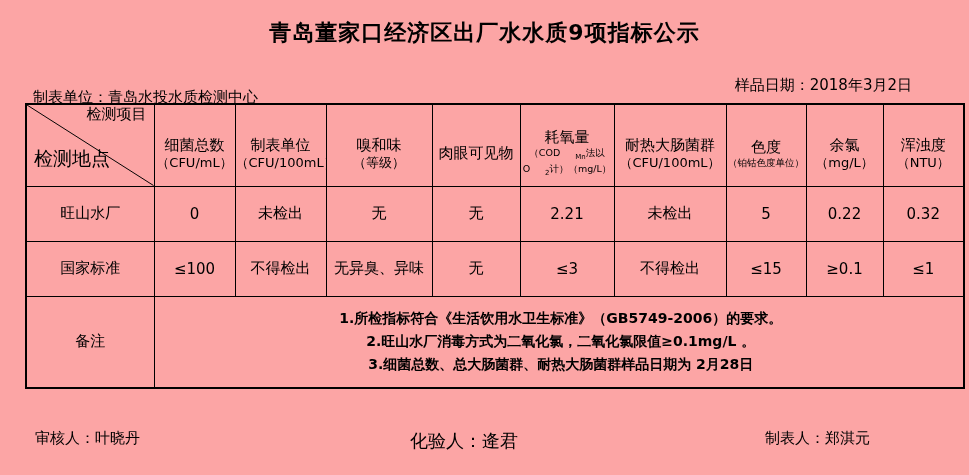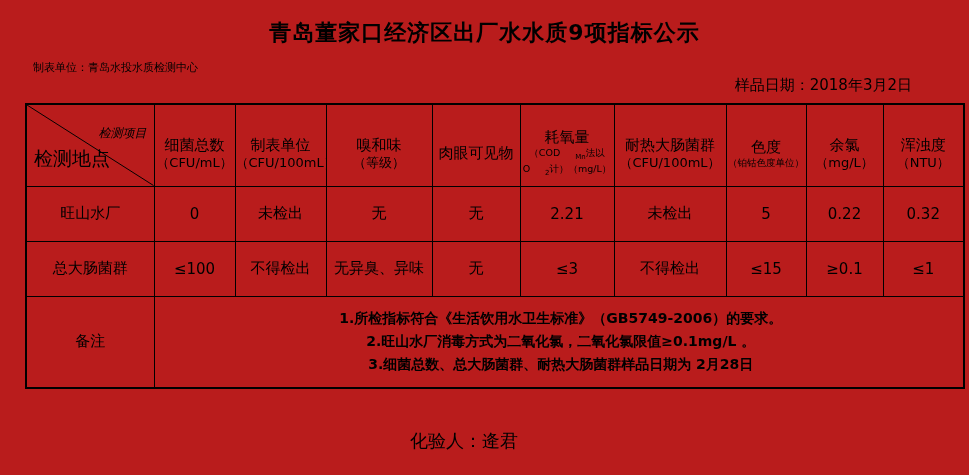--- a/index.html
+++ b/index.html
@@ -2,38 +2,39 @@
 <html><head>
 <meta charset="utf-8">
 <style>
   * { margin: 0; padding: 0; box-sizing: border-box; }
   html, body { background: #fff; }
   body { font-family: "DejaVu Sans", "Liberation Sans", sans-serif; color: #000; }
   .page {
     position: relative;
     width: 969px;
     height: 475px;
-    background: #b91c1c;
+    background: #fca5a5;
     overflow: hidden;
   }
   .title {
     position: absolute;
     top: 18px;
     left: 0;
     width: 100%;
     text-align: center;
     font-size: 22px;
     font-weight: bold;
     letter-spacing: 1px;
   }
   .meta-left {
     position: absolute;
-    top: 60px;
+    top: 88px;
     left: 33px;
-    font-size: 11px;
+    font-size: 15px;
+    text-decoration: underline;
   }
   .meta-right {
     position: absolute;
     top: 76px;
     right: 57px;
     font-size: 15px;
   }
   table.wq {
     position: absolute;
     left: 25px;
@@ -53,21 +54,21 @@
   }
   tr.r-head   { height: 82px; }
   tr.r-data   { height: 55px; padding-left: 47px; }
   tr.r-remark { height: 92px; }
   .h-name { font-size: 15px; line-height: 19px; margin-top: 16px; }
   .h-unit { font-size: 13px; line-height: 16px; }
   .h-unit.small { font-size: 9.5px; line-height: 12px; }
   .h-unit sub { font-size: 7px; padding-left: 15px; }
   th.corner { position: relative; padding: 0; }
   th.corner svg { position: absolute; left: 0; top: 0; width: 100%; height: 100%; display: block; }
-  .corner-tr { position: absolute; top: 20px; right: 7px; font-size: 12px; font-style: italic; }
+  .corner-tr { position: absolute; top: 0; right: 7px; font-size: 15px; }
   .corner-bl { position: absolute; bottom: 14px; left: 7px; font-size: 19px; }
   td.remarks-cell { text-align: left; padding-left: 4px; }
   .remark-line { font-size: 14px; line-height: 23px; white-space: nowrap; font-weight: bold; }
   .footer-reviewer { position: absolute; top: 429px; left: 35px;  font-size: 15px; }
   .footer-tester   { position: absolute; top: 429px; left: 410px; font-size: 18px; }
   .footer-preparer { position: absolute; top: 429px; left: 765px; font-size: 15px; }
 </style>
 </head>
 <body>
 
@@ -145,21 +146,21 @@
       <td>无</td>
       <td>无</td>
       <td>2.21</td>
       <td>未检出</td>
       <td>5</td>
       <td>0.22</td>
       <td>0.32</td>
     </tr>
 
     <tr class="r-data">
-      <td>总大肠菌群</td>
+      <td>国家标准</td>
       <td>≤100</td>
       <td>不得检出</td>
       <td>无异臭、异味</td>
       <td>无</td>
       <td>≤3</td>
       <td>不得检出</td>
       <td>≤15</td>
       <td>≥0.1</td>
       <td>≤1</td>
     </tr>
@@ -168,15 +169,17 @@
       <td>备注</td>
       <td class="remarks-cell" colspan="9">
         <div class="remark-line">1.所检指标符合《生活饮用水卫生标准》（GB5749-2006）的要求。</div>
         <div class="remark-line">2.旺山水厂消毒方式为二氧化氯，二氧化氯限值≥0.1mg/L 。</div>
         <div class="remark-line">3.细菌总数、总大肠菌群、耐热大肠菌群样品日期为 2月28日</div>
       </td>
     </tr>
   </tbody>
     </table>
 
+  <div class="footer-reviewer">审核人：叶晓丹</div>
   <div class="footer-tester">化验人：逄君</div>
+  <div class="footer-preparer">制表人：郑淇元</div>
 
 </div>
 
 </body></html>

